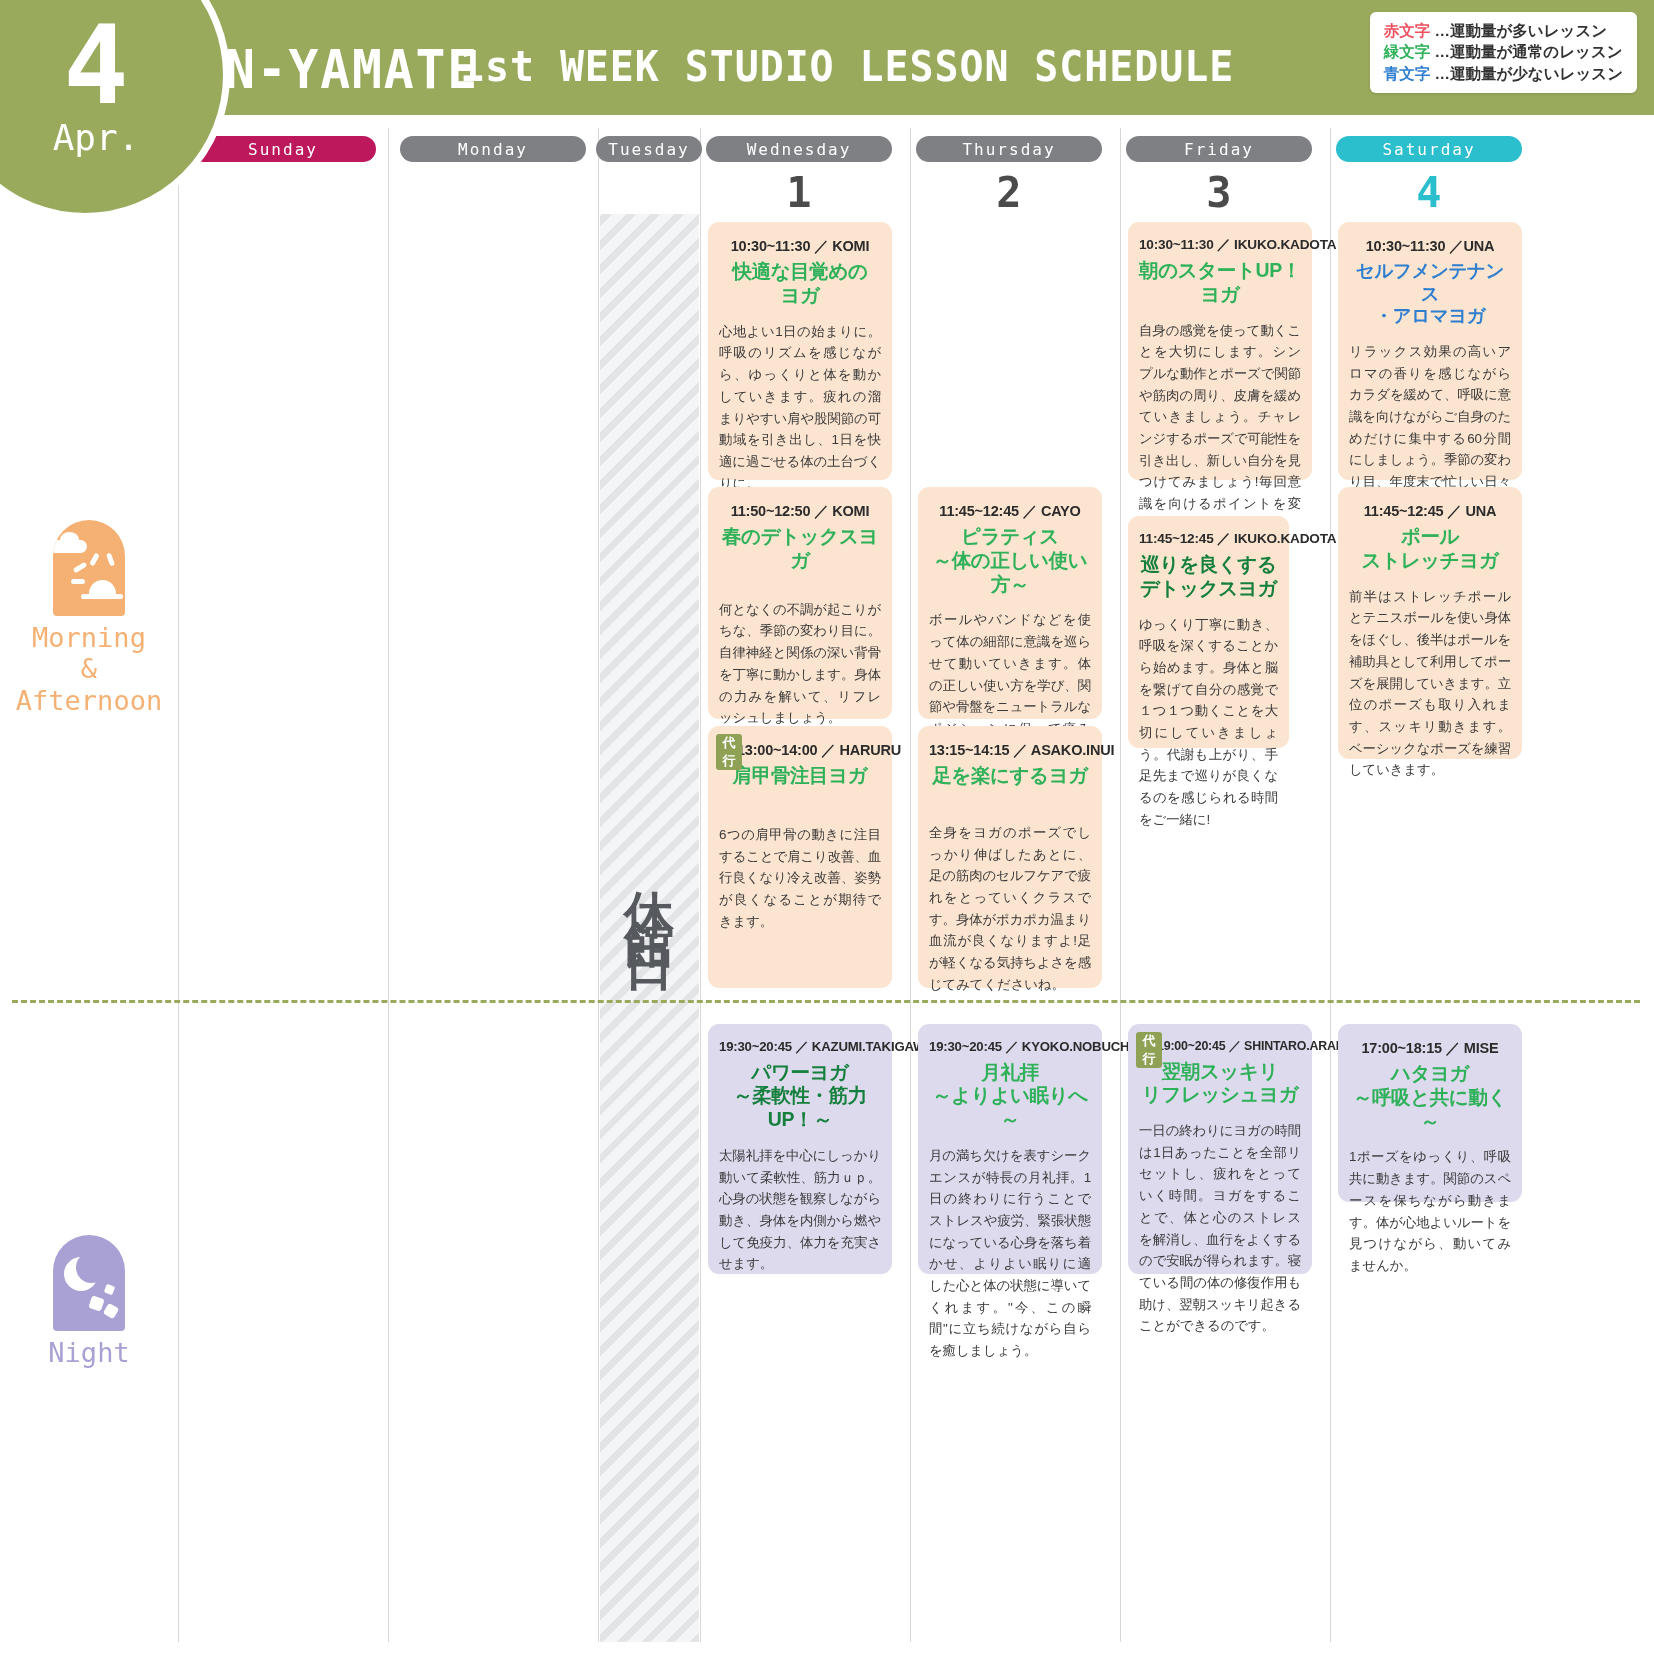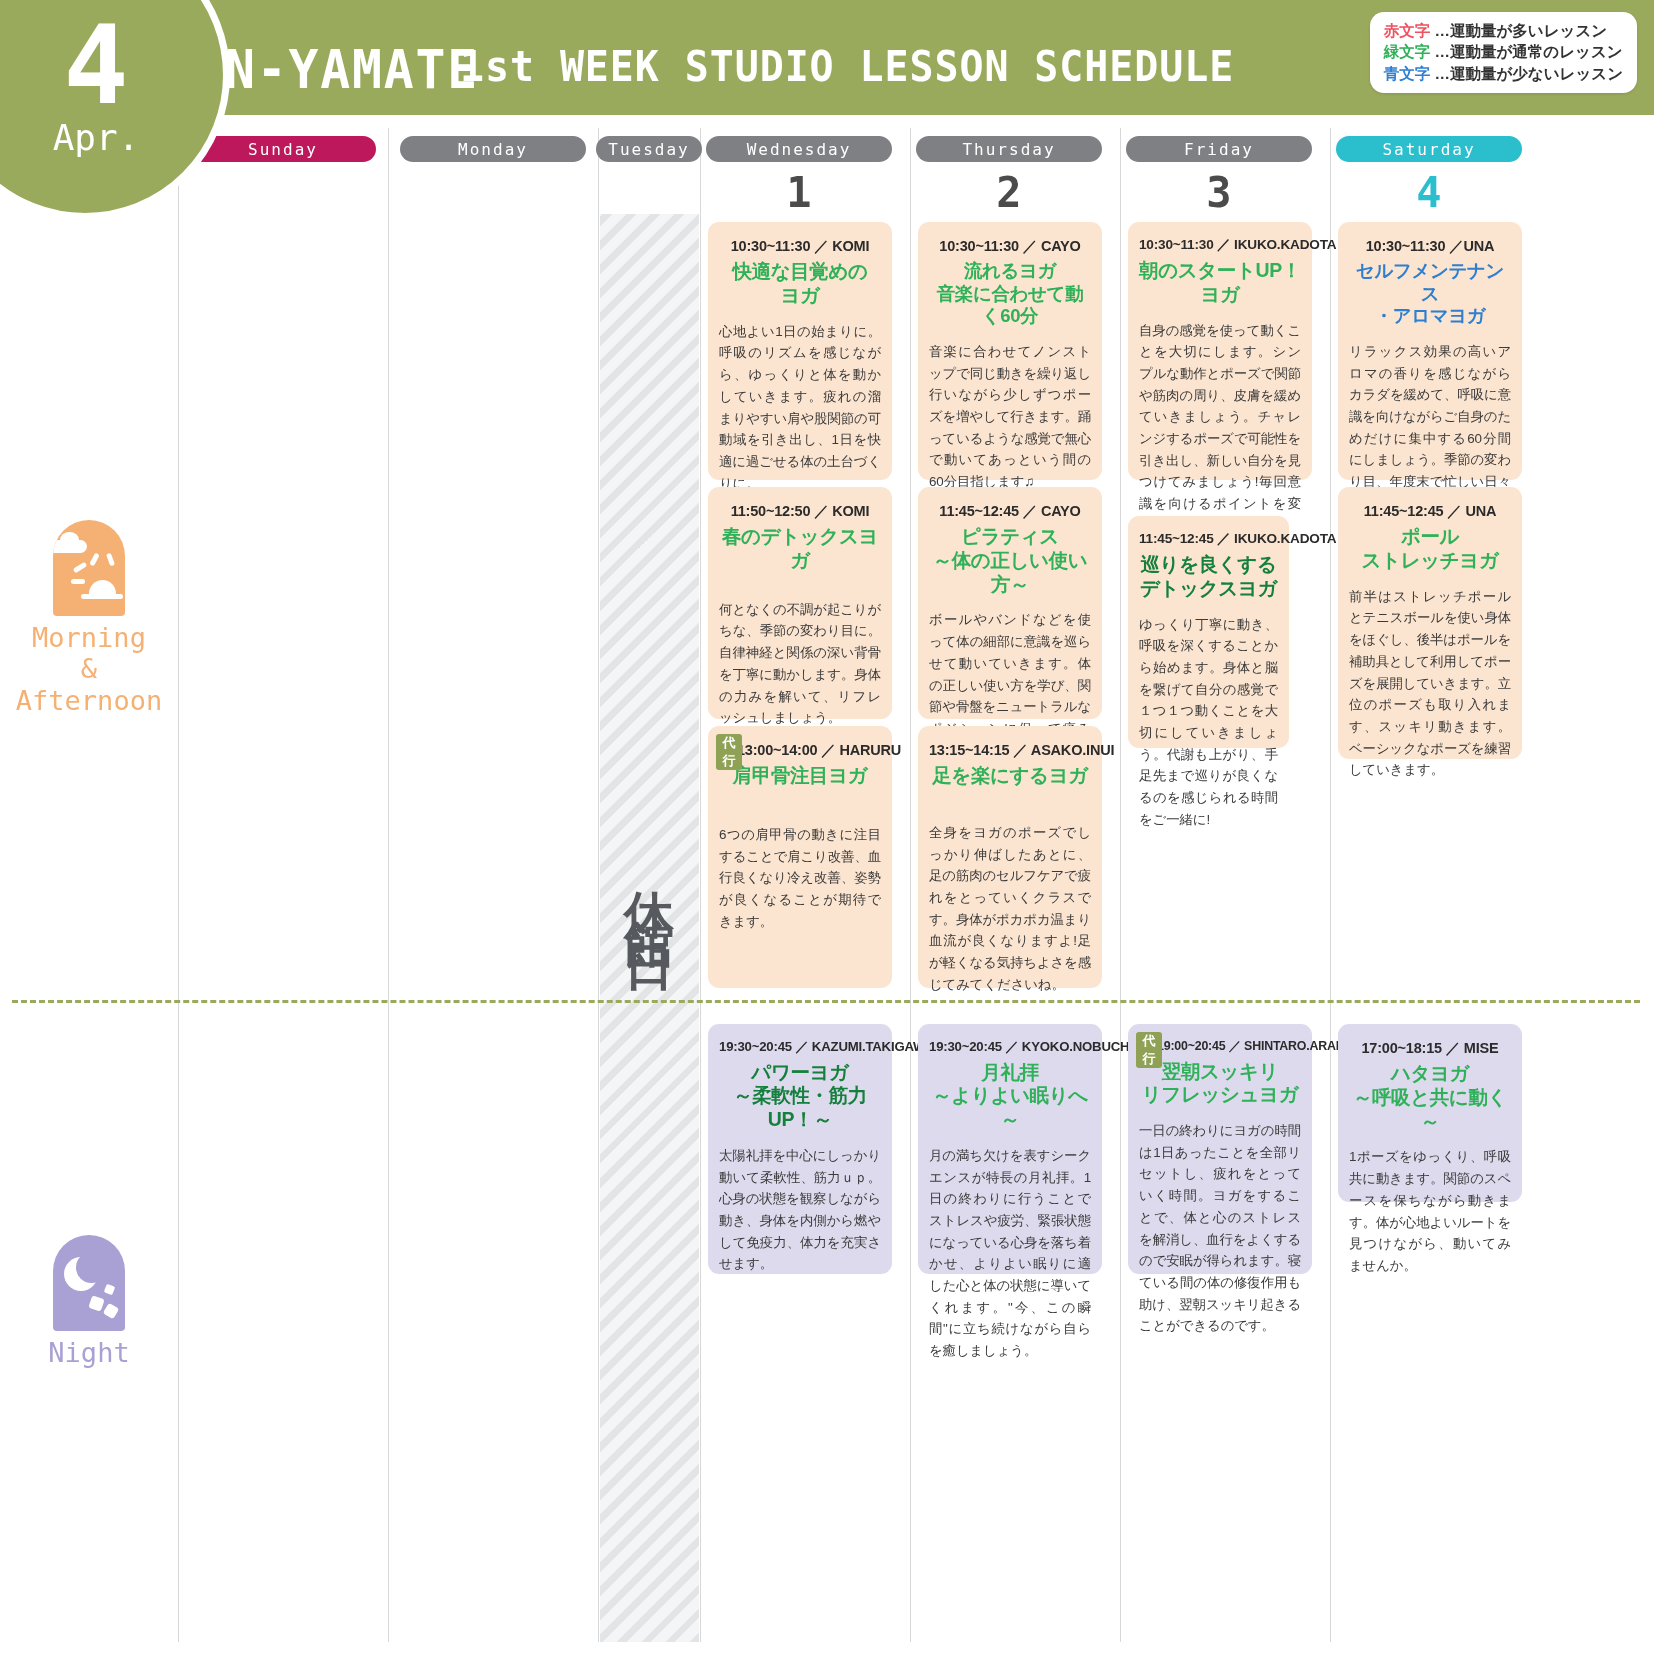--- a/index.html
+++ b/index.html
@@ -48,21 +48,21 @@
     font-family: "DejaVu Sans Mono", monospace; margin-left: 22px; margin-top: 28px;
   }
   .month-label {
     color: #fff; font-size: 36px; font-family: "DejaVu Sans Mono", monospace;
     margin-left: 22px; margin-top: 4px;
   }
 
   
   .legend {
     position: absolute; right: 17px; top: 12px;
-    background: #ffffff; border-radius: 14px;
+    background: #ffffff; border-radius: 6px;
     padding: 8px 14px 9px 14px;
     box-shadow: 0 1px 3px rgba(0,0,0,.12);
     z-index: 6;
   }
   .legend-row { font-size: 15.5px; line-height: 1.38; white-space: nowrap; }
   .legend-key { font-weight: 700; }
   .legend-key.red { color: #ef5160; }
   .legend-key.green { color: #2eb158; }
   .legend-key.blue { color: #2f7fd0; }
   .legend-desc { color: #333; font-weight: 700; }
@@ -321,25 +321,20 @@
     <div class="card-title green">肩甲骨注目ヨガ</div>
     <div class="card-desc" style="margin-top:36px">6つの肩甲骨の動きに注目することで肩こり改善、血行良くなり冷え改善、姿勢が良くなることが期待できます。</div>
   </div>
 
   <div class="card night" style="left:708px;top:1024px;width:184px;height:250px">
     <div class="card-time" style="font-size:13.2px">19:30~20:45 ／ KAZUMI.TAKIGAWA</div>
     <div class="card-title red">パワーヨガ<br>～柔軟性・筋力UP！～</div>
     <div class="card-desc">太陽礼拝を中心にしっかり動いて柔軟性、筋力ｕｐ。心身の状態を観察しながら動き、身体を内側から燃やして免疫力、体力を充実させます。</div>
   </div>
 
-  <div class="card day" style="left:918px;top:222px;width:184px;height:258px">
-    <div class="card-time">10:30~11:30 ／ CAYO</div>
-    <div class="card-title green" style="font-size:18.5px">流れるヨガ<br>音楽に合わせて動く60分</div>
-    <div class="card-desc">音楽に合わせてノンストップで同じ動きを繰り返し行いながら少しずつポーズを増やして行きます。踊っているような感覚で無心で動いてあっという間の60分目指します♫</div>
-  </div>
 
   <div class="card day" style="left:918px;top:487px;width:184px;height:232px">
     <div class="card-time">11:45~12:45 ／ CAYO</div>
     <div class="card-title green">ピラティス<br>～体の正しい使い方～</div>
     <div class="card-desc">ボールやバンドなどを使って体の細部に意識を巡らせて動いていきます。体の正しい使い方を学び、関節や骨盤をニュートラルなポジションに保って痛みやむくみのない体づくりを目指しましょう!</div>
   </div>
 
   <div class="card day" style="left:918px;top:726px;width:184px;height:262px">
     <div class="card-time">13:15~14:15 ／ ASAKO.INUI</div>
     <div class="card-title green">足を楽にするヨガ</div>

